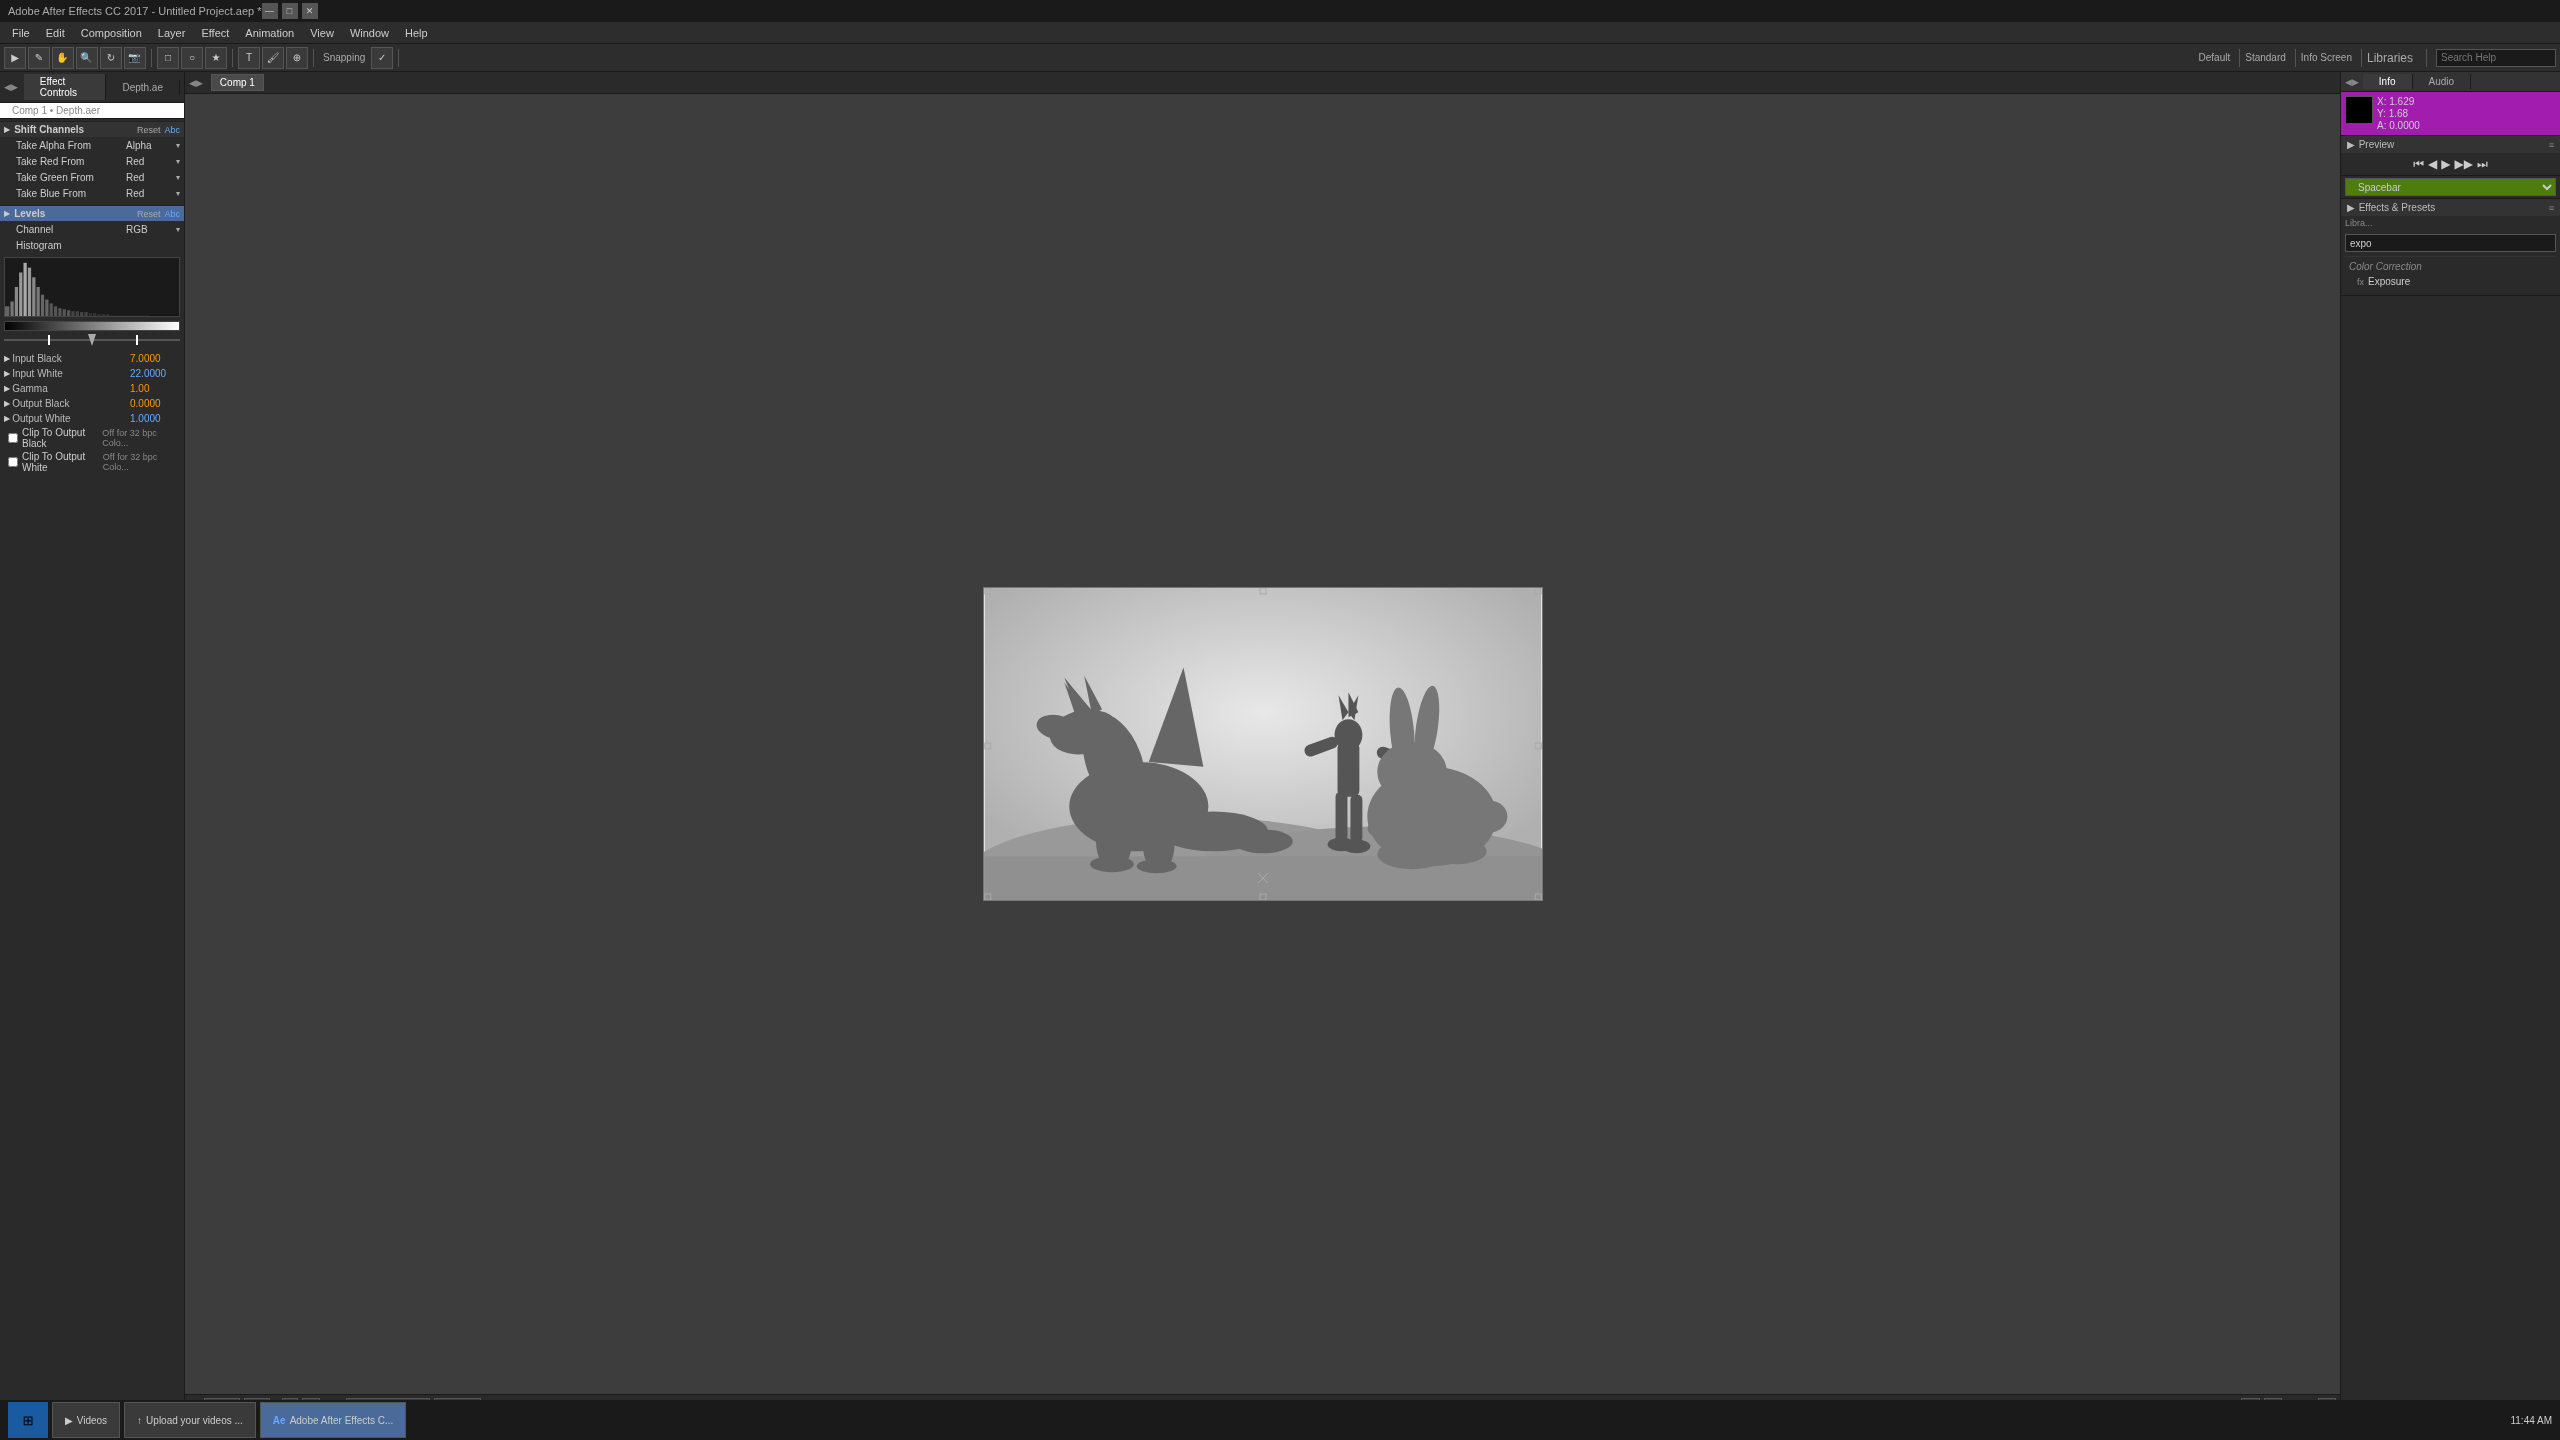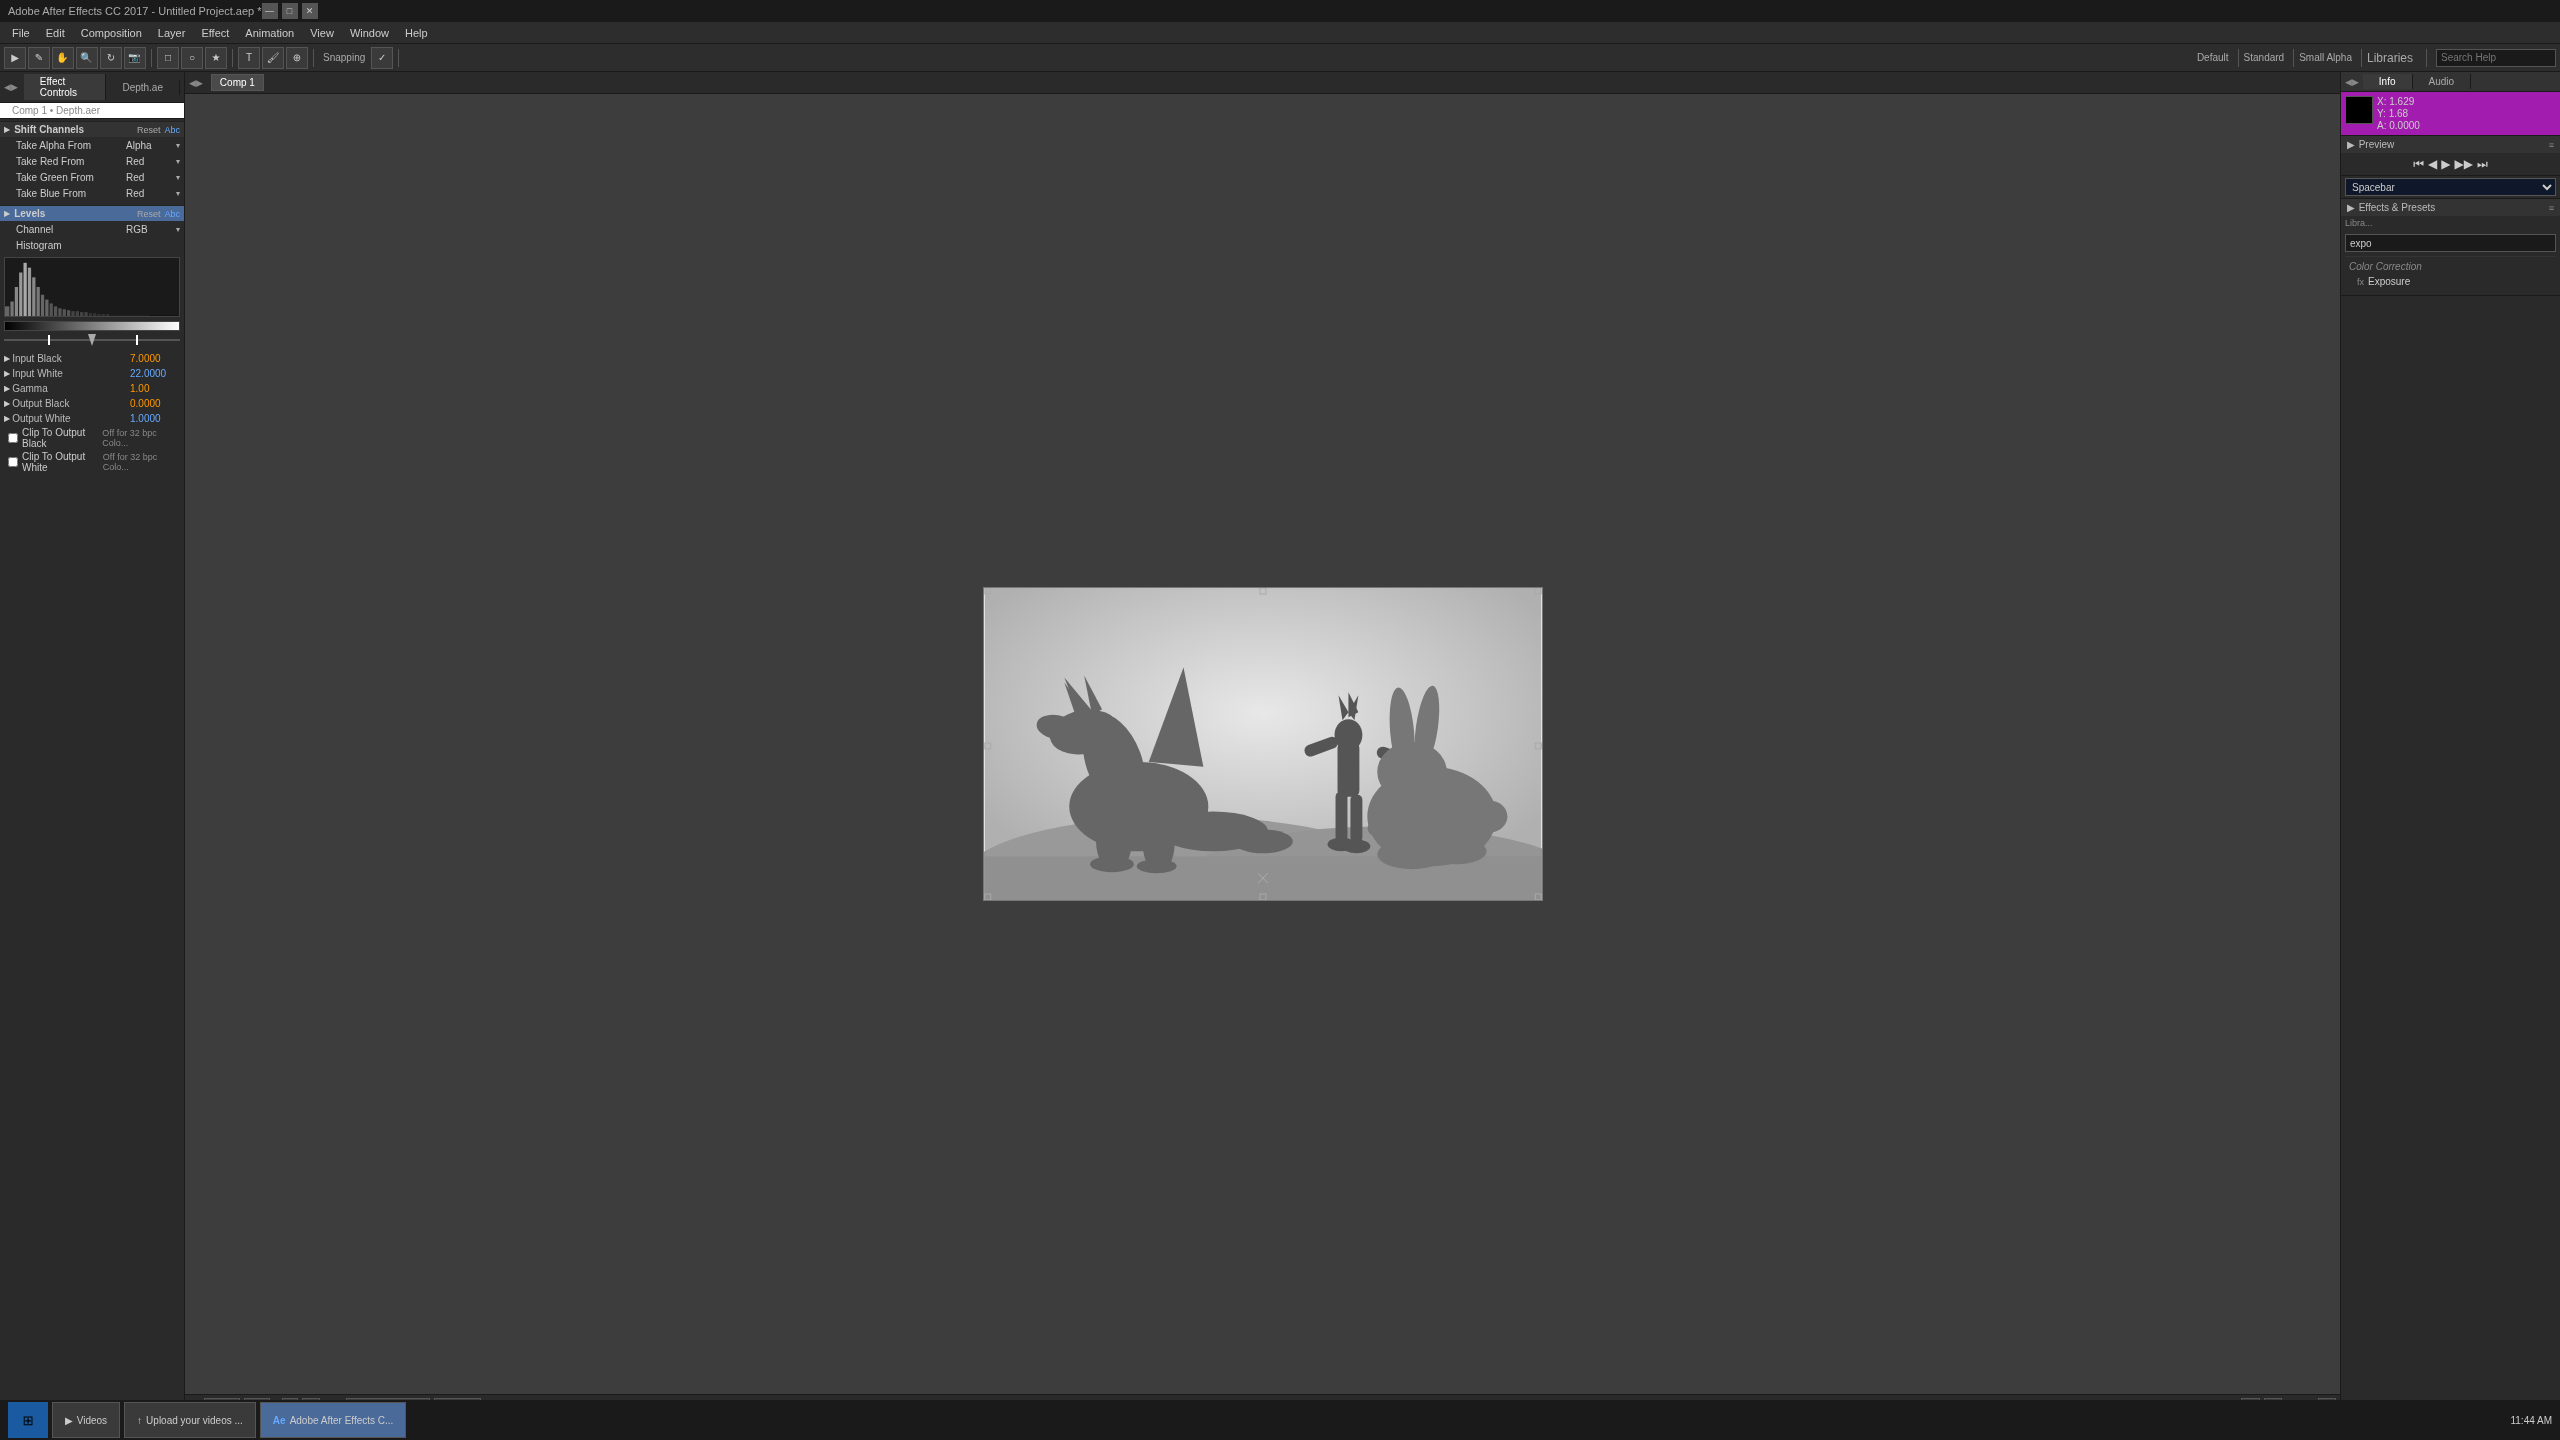--- a/index.html
+++ b/index.html
@@ -233,23 +233,23 @@
       background: #3a3a3a;
       border: 1px solid #555;
       color: #ccc;
       font-size: 10px;
       padding: 1px 4px;
       cursor: pointer;
       height: 18px;
       display: flex; align-items: center;
     }
     .viewer-dropdown {
-      background: #0f172a; border: 1px solid #555;
+      background: #4d7c0f; border: 1px solid #555;
       color: #ccc; font-size: 10px; height: 18px;
-      padding: 0 2px;
+      padding: 0 8px;
     }
 
     
     #right-panel {
       width: 220px;
       background: #2a2a2a;
       border-left: 1px solid #1a1a1a;
       display: flex;
       flex-direction: column;
       overflow-y: auto;
@@ -394,21 +394,21 @@
   <button class="toolbar-btn">⊕</button>
   <div class="toolbar-separator"></div>
   <span class="toolbar-label">Snapping</span>
   <button class="toolbar-btn">✓</button>
   <div class="toolbar-separator"></div>
   <div style="flex:1"></div>
   <span style="color:#aaa;font-size:10px;margin-right:4px">Default</span>
   <div class="toolbar-separator"></div>
   <span style="color:#aaa;font-size:10px;margin-right:4px">Standard</span>
   <div class="toolbar-separator"></div>
-  <span style="color:#aaa;font-size:10px;margin-right:4px">Small Alpha</span>
+  <span style="color:#aaa;font-size:10px;margin-right:4px">Info Screen</span>
   <div class="toolbar-separator"></div>
   <span style="color:#aaa;font-size:12px;margin-right:8px">Libraries</span>
   <div class="toolbar-separator"></div>
   <input type="text" class="search-box" style="width: 120px; height: 18px; margin-left: 4px;" placeholder="Search Help">
 </div>
 
 <div id="main-layout">
 
   <div id="left-panel">
 

